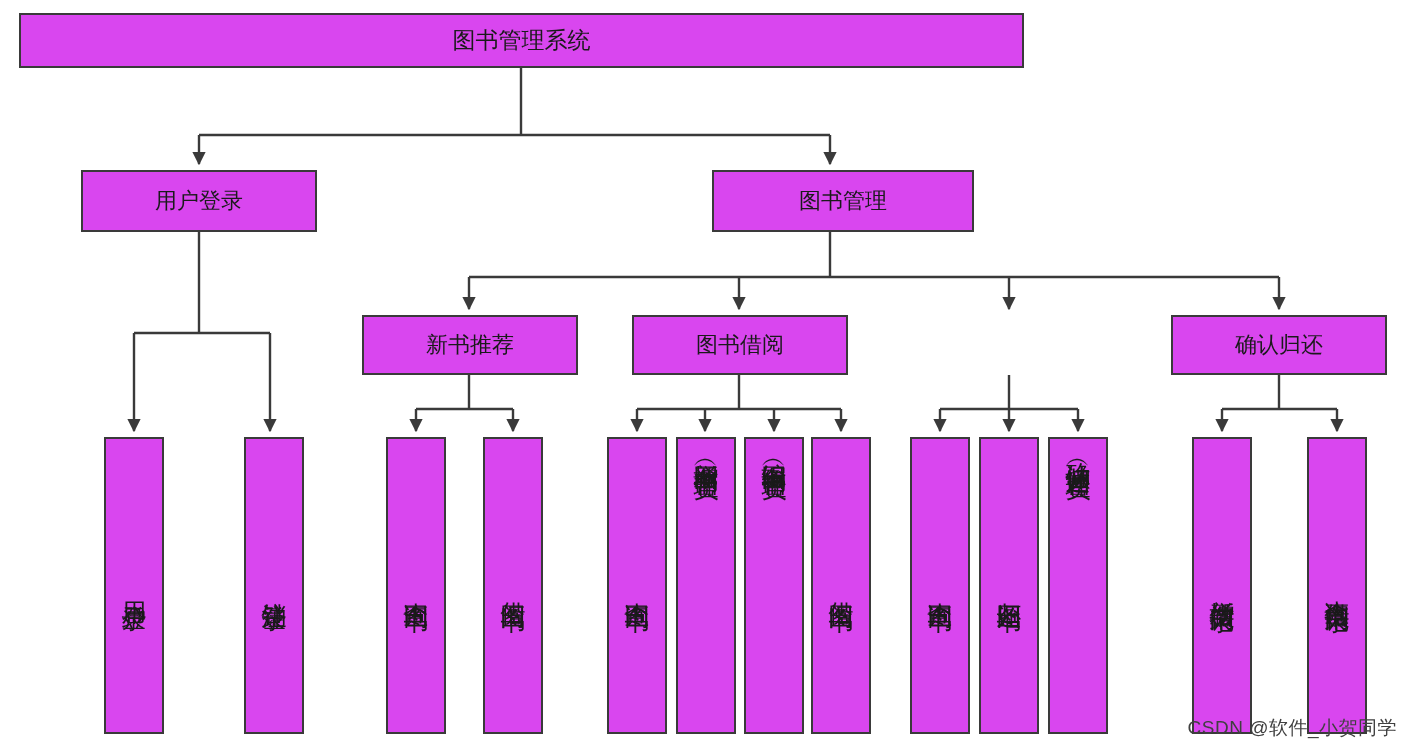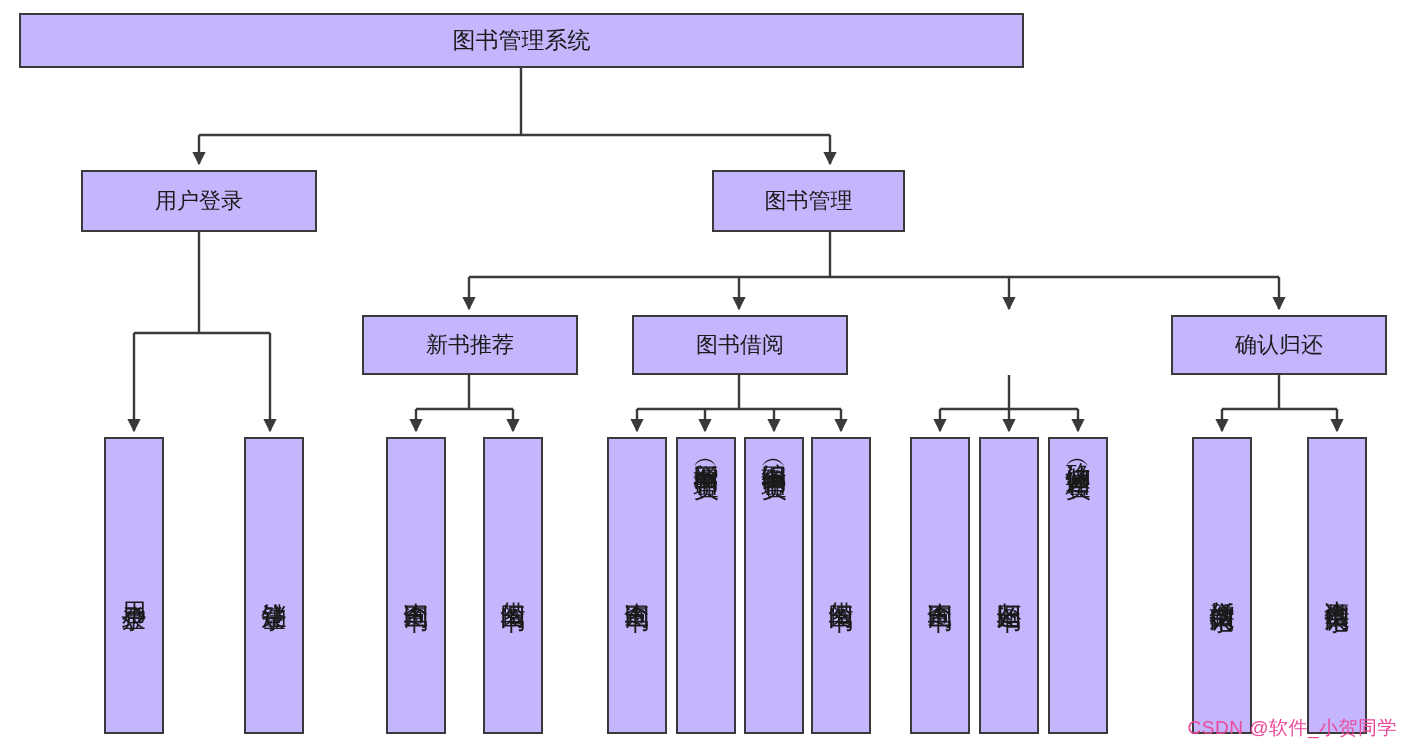--- a/index.html
+++ b/index.html
@@ -22,40 +22,40 @@
     position: absolute;
     left: 0;
     top: 0;
     width: 1405px;
     height: 747px;
     pointer-events: none;
   }
   .node {
     position: absolute;
     box-sizing: border-box;
-    background: #c4b5fd;
+    background: #d946ef;
     border: 2px solid #3a3a3a;
     display: flex;
     align-items: center;
     justify-content: center;
     text-align: right;
   }
   .node .label {
     color: #1a1a1a;
     line-height: 1.05;
     white-space: pre;
   }
   
   .node.root { left: 19px; top: 13px; width: 1005px; height: 55px; }
   .node.root .label { font-size: 23px; }
   
   .node.l1 { height: 62px; }
   .node.l1 .label { font-size: 22px; }
   .node.n-user-login  { left: 81px;  top: 170px; width: 236px; }
-  .node.n-book-manage { left: 712px; top: 170px; width: 193px; }
+  .node.n-book-manage { left: 712px; top: 170px; width: 262px; }
   
   .node.l2 { top: 315px; height: 60px; width: 216px; }
   .node.l2 .label { font-size: 22px; }
   .node.n-new-book   { left: 362px; }
   .node.n-borrow     { left: 632px; }
   .node.n-current    { left: 902px; }
   .node.n-record     { left: 1171px; }
   
   .node.leaf {
     top: 437px;
@@ -73,21 +73,21 @@
     line-height: 1;
     margin: auto 0;
     padding: 4px 0;
   }
   .node.leaf.tall .label { margin: 0 auto; padding-top: 4px; }
   .watermark {
     position: absolute;
     right: 8px;
     bottom: 6px;
     font-size: 19px;
-    color: #ec4899;
+    color: #404040;
     letter-spacing: 0.5px;
     white-space: nowrap;
   }
 </style>
 </head>
 <body>
 
 <div id="canvas">
 
   <svg class="edges" viewBox="0 0 1405 747" xmlns="http://www.w3.org/2000/svg">

